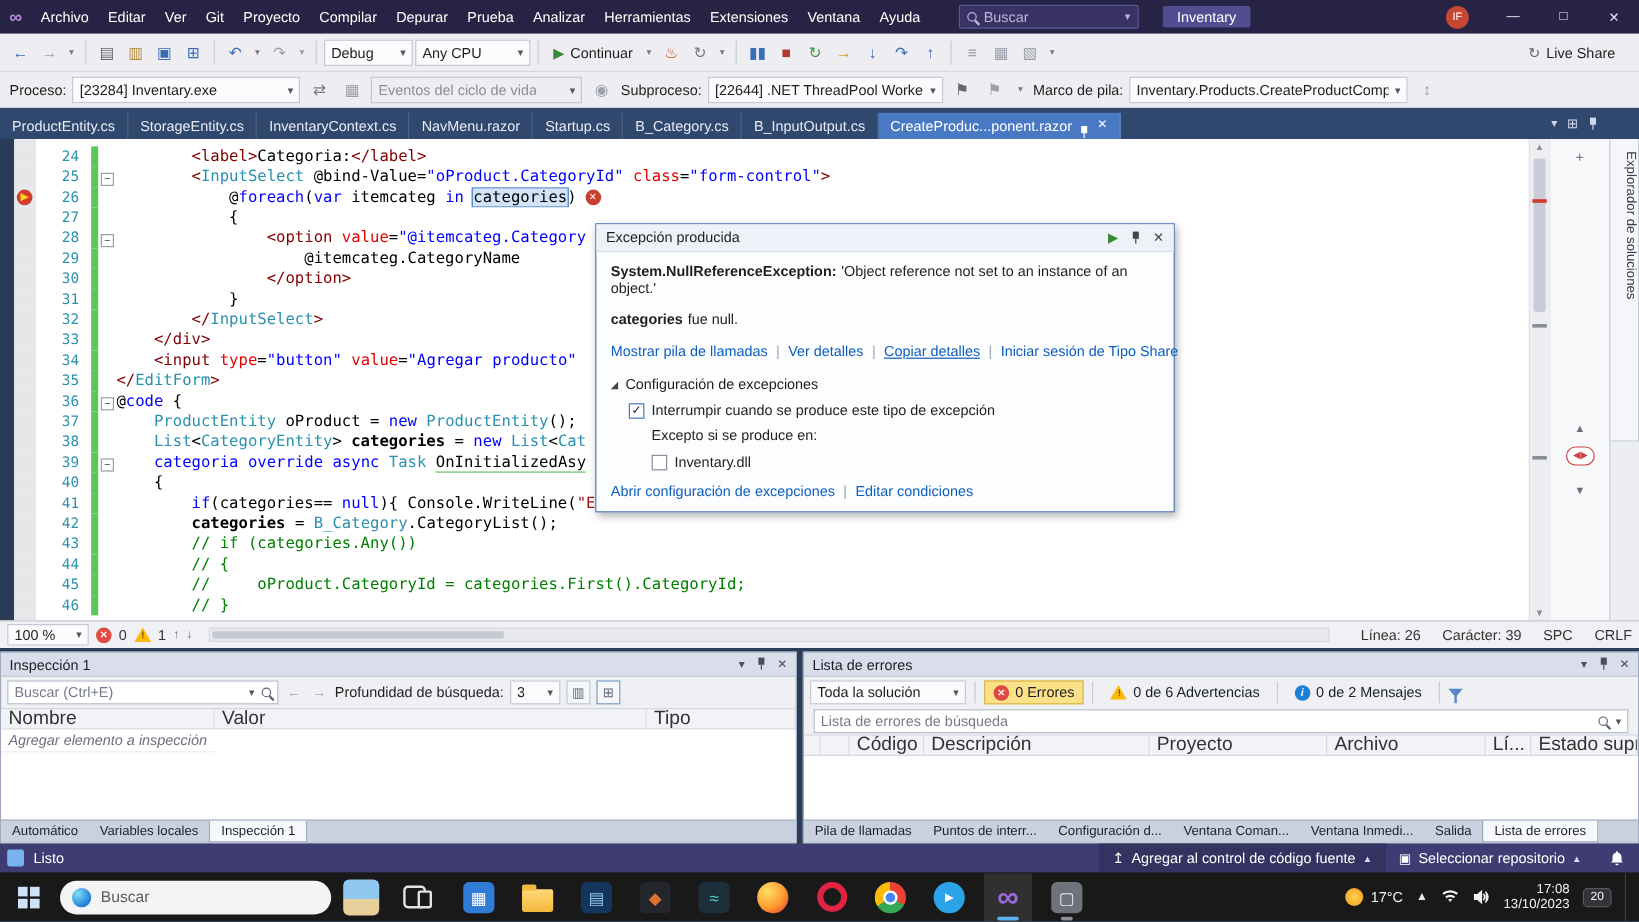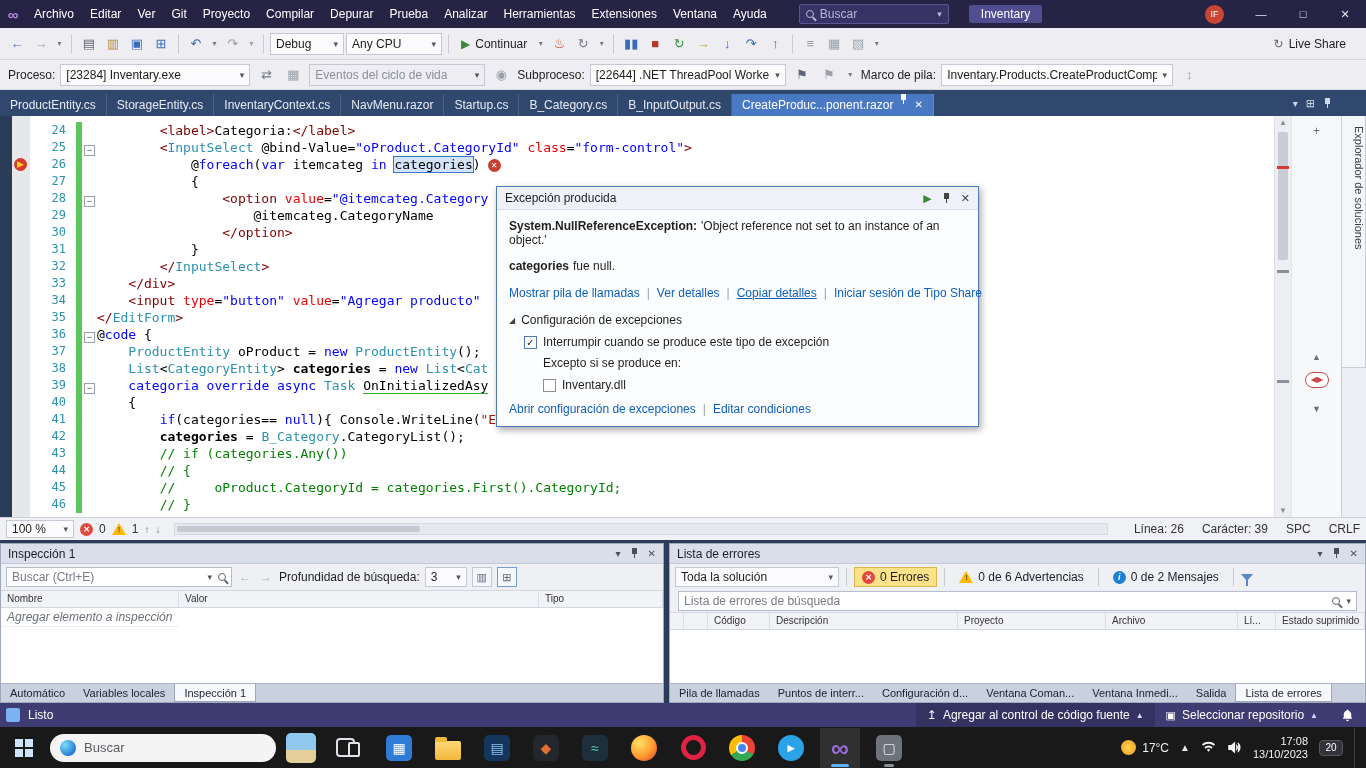--- a/index.html
+++ b/index.html
@@ -36,21 +36,21 @@
 .playbtn{display:flex;align-items:center;gap:5px;padding:0 6px;height:22px;font-size:12px;color:#1e1e1e}
 .playtri{color:#388a34;font-size:12px}
 .liveshare{margin-left:auto;display:flex;align-items:center;gap:5px;font-size:12px;color:#1e1e1e;padding-right:14px}
 .liveshare .ls-ic{color:#5f6673;font-size:12px}
 .debugbar{position:absolute;top:60px;left:0;right:0;height:30px;background:#eeeef2;border-bottom:1px solid #d6d8e0;display:flex;align-items:center;gap:5px;padding:0 8px;font-size:12px;color:#1e1e1e}
 .dlabel{white-space:nowrap}
 
 
 .tabstrip{position:absolute;top:90px;left:0;right:0;height:26px;background:#31486e;display:flex;align-items:flex-end}
 #doctabs{display:flex;align-items:flex-end;height:100%}
-.dtab{height:22px;line-height:22px;padding:0 10px;font-size:12px;color:#e6ebf4;border-right:1px solid rgba(255,255,255,.14);white-space:nowrap;display:flex;align-items:flex-start;gap:6px}
+.dtab{height:22px;line-height:22px;padding:0 10px;font-size:12px;color:#e6ebf4;border-right:1px solid rgba(255,255,255,.14);white-space:nowrap;display:flex;align-items:flex-end;gap:6px}
 .dtab.active{background:#4a79c4;color:#fff}
 .dtab-close{font-size:10px}
 .pin-icon{display:inline-block;width:9px;height:11px;position:relative;color:currentColor}
 .pin-icon::before{content:"";position:absolute;left:2px;top:0;width:5px;height:6px;background:currentColor}
 .pin-icon::after{content:"";position:absolute;left:4px;top:6px;width:1px;height:4px;background:currentColor}
 .tab-extras{margin-left:auto;display:flex;gap:8px;align-items:center;color:#cfd8ea;padding-right:34px;font-size:10px;height:100%}
 
 
 .editor{position:absolute;top:116px;left:12px;right:0;height:401px;background:#fff}
 .code-pane{position:absolute;left:0;top:0;bottom:0;right:92px;display:flex;flex-direction:column;overflow:hidden;background:#fff}
@@ -121,21 +121,21 @@
 #watch-panel{left:0;width:664px}
 #error-panel{left:669px;width:697px}
 .phdr{height:20px;background:#d9deea;display:flex;align-items:center;padding:0 7px;font-size:12px;color:#1b1e27;border-bottom:1px solid #c3c9d8}
 .phicons{margin-left:auto;display:flex;gap:9px;align-items:center;color:#4a4f5c;font-size:10px}
 .ptools{height:26px;display:flex;align-items:center;gap:5px;padding:0 5px;font-size:12px;color:#1e1e1e}
 .searchbox{height:20px;background:#fff;border:1px solid #b6bccb;display:flex;align-items:center;font-size:12px;color:#767b87;padding:0 5px;gap:6px}
 .searchbox .dd{font-size:9px;color:#555;margin-left:auto}
 .navarr{color:#aab0bc;font-size:12px;width:16px;text-align:center}
 .minicombo{height:20px;width:42px}
 .ptool-ic{width:20px;height:20px;border:1px solid #c3c8d4;background:#f6f7fa;display:flex;align-items:center;justify-content:center;font-size:11px;color:#5f6673}
-.colhdr{height:18px;display:flex;background:#f2f3f7;border-top:1px solid #d4d7e0;border-bottom:1px solid #d4d7e0;font-size:10px;color:#333}
+.colhdr{height:18px;display:flex;background:#f2f3f7;border-top:1px solid #d4d7e0;border-bottom:1px solid #d4d7e0;font-size:16px;color:#333}
 .colhdr .col{padding:0 6px;border-right:1px solid #d9dce4;line-height:16px;white-space:nowrap;overflow:hidden}
 .pbody{flex:1;background:#fff;font-size:12px;overflow:hidden}
 .watch-empty{font-style:italic;color:#6a6f7a;padding:2px 6px;border-bottom:1px solid #eceef2;width:178px}
 .ptabs{height:19px;background:#c9d0de;display:flex;align-items:stretch;border-top:1px solid #aab2c4}
 .ptab{padding:0 9px;font-size:11px;line-height:18px;color:#1c2130;white-space:nowrap}
 .ptab.active{background:#f7f8fb;border:1px solid #9fa8bd;border-top:none}
 .tgl{height:20px;display:flex;align-items:center;gap:5px;padding:0 7px;font-size:12px;color:#1b1e27;white-space:nowrap}
 .tgl.selected{background:#fbe188;border:1px solid #d9b64c}
 .vsep{width:1px;height:18px;background:#c9cbd4;margin:0 2px}
 .funnel{display:inline-block;width:0;height:0;border-left:6px solid transparent;border-right:6px solid transparent;border-top:7px solid #5b86c5;position:relative}
@@ -635,21 +635,21 @@
   <div class="panel" id="error-panel">
     <div class="phdr">
       <span>Lista de errores</span>
       <span class="phicons">
         <span>▾</span>
         <span class="pin-icon"></span>
         <span>✕</span>
       </span>
     </div>
     <div class="ptools">
-      <div class="combo" style="width:164px;height:20px">
+      <div class="combo" style="width:130px;height:20px">
           <span class="cv">Toda la solución</span>
         </div>
       <span class="vsep"></span>
       <div class="tgl selected">
         <span class="err-icon">✕</span>
         <span>0 Errores</span>
       </div>
       <span class="vsep"></span>
       <div class="tgl">
         <span class="warn-icon">

